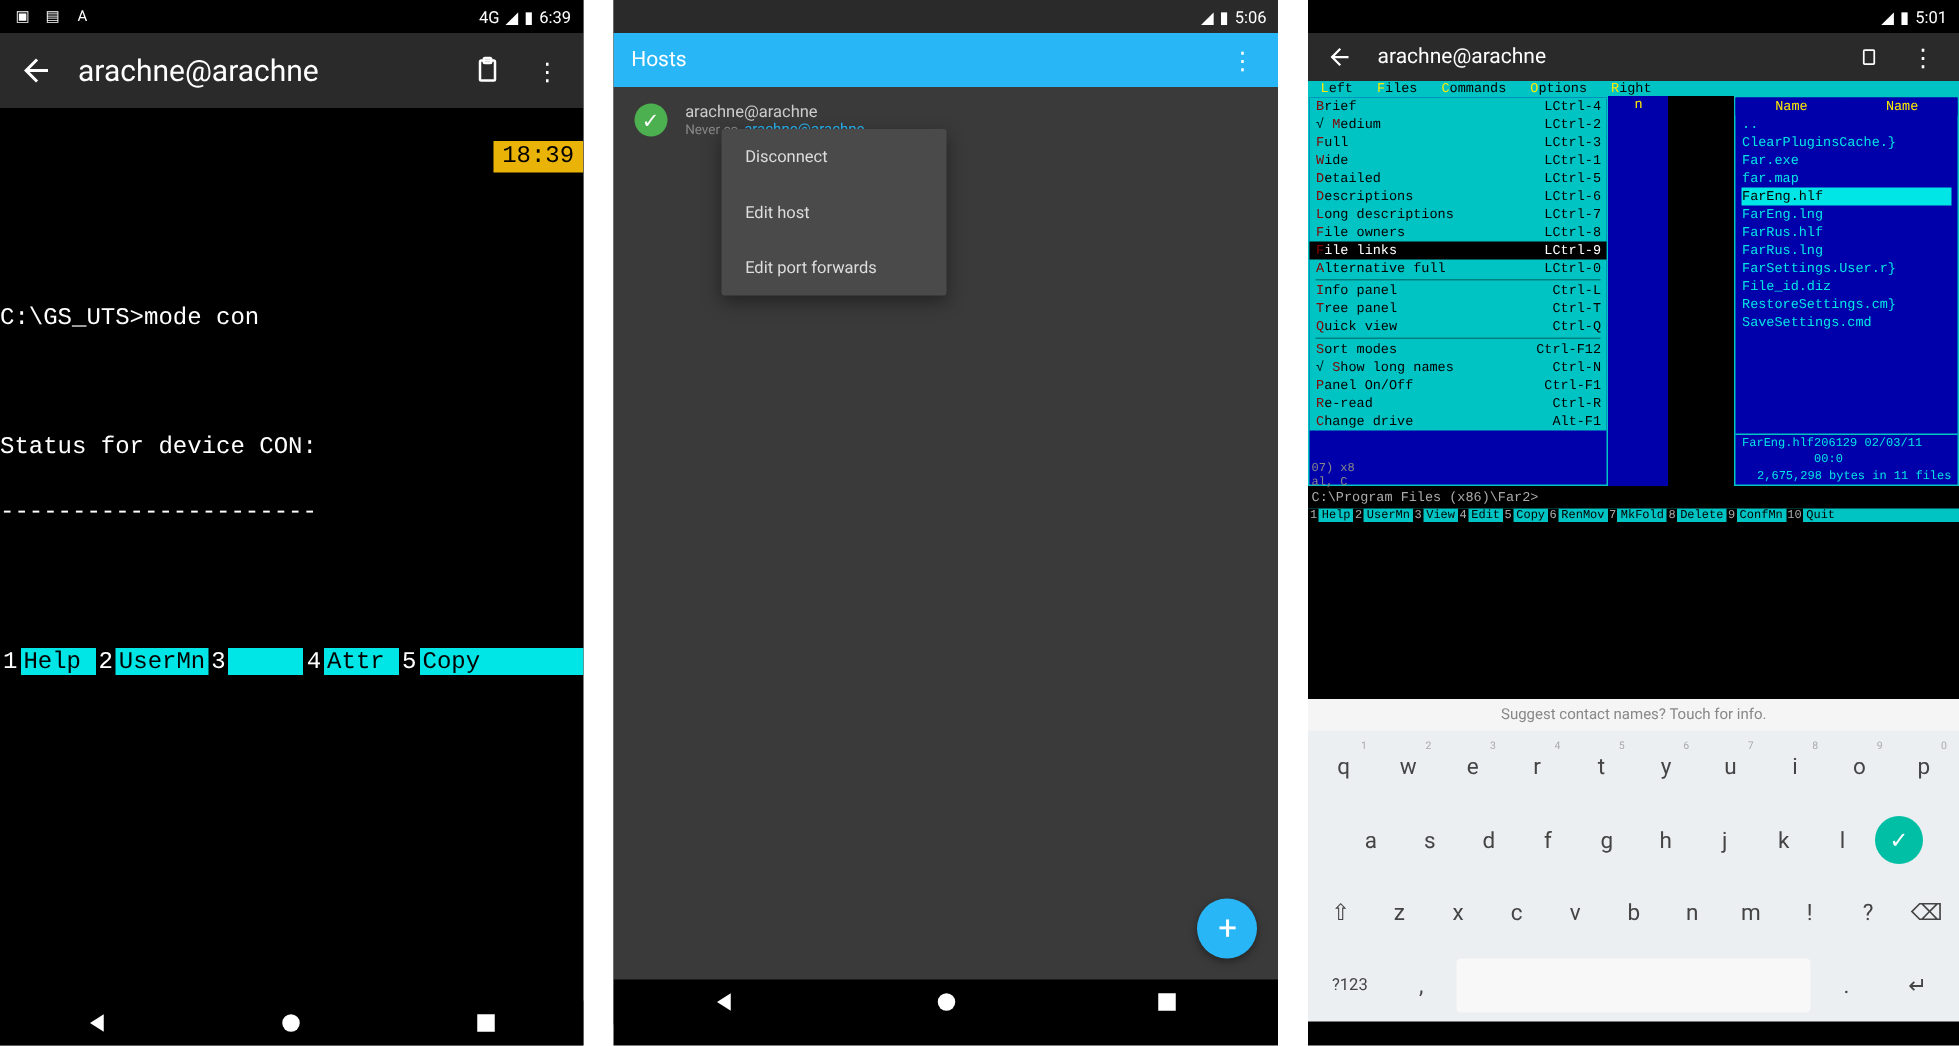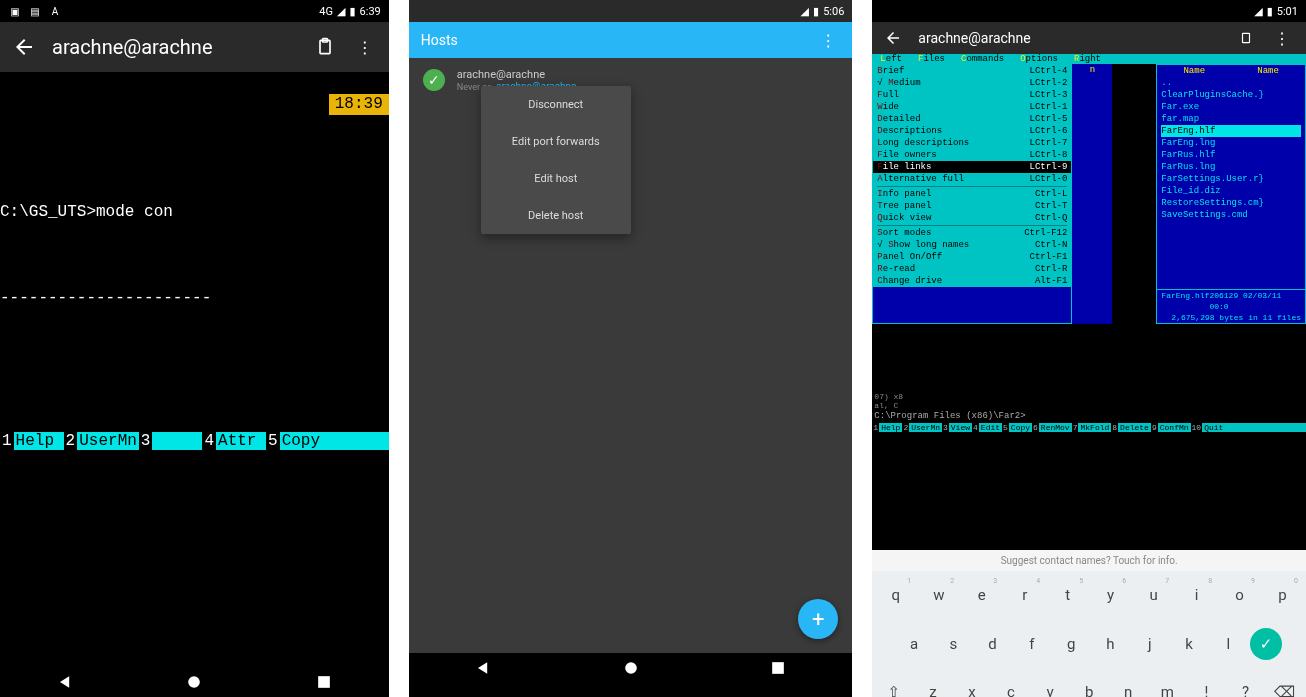--- a/index.html
+++ b/index.html
@@ -33,30 +33,30 @@
 .fn-num { background: #000; color: #fff; padding: 0 2px; }
 .fn-lbl { padding: 0 2px; min-width: 50px; }
 
 
 .hosts-body { background: #3a3a3a; height: calc(100% - 72px - 30px); position: relative; }
 .host-item { display: flex; align-items: center; padding: 10px 14px; gap: 12px; }
 .host-check { width: 22px; height: 22px; border-radius: 50%; background: #4caf50; display: flex; align-items: center; justify-content: center; color: #fff; font-size: 14px; }
 .host-text { display: flex; flex-direction: column; font-size: 11px; color: #ccc; }
 .host-text .sub { color: #888; font-size: 9px; }
 .host-link { color: #29b6f6; font-size: 10px; margin-left: 4px; }
-.context-menu { position: absolute; top: 28px; left: 72px; background: #4a4a4a; border-radius: 2px; box-shadow: 0 4px 12px rgba(0,0,0,0.4); min-width: 150px; text-align: center; }
+.context-menu { position: absolute; top: 28px; left: 72px; background: #4a4a4a; border-radius: 2px; box-shadow: 0 4px 12px rgba(0,0,0,0.4); min-width: 150px; }
 .menu-item { padding: 12px 16px; font-size: 11px; color: #ddd; cursor: pointer; }
 .fab { position: absolute; bottom: 14px; right: 14px; width: 40px; height: 40px; border-radius: 50%; background: #29b6f6; color: #fff; display: flex; align-items: center; justify-content: center; font-size: 22px; box-shadow: 0 2px 6px rgba(0,0,0,0.4); cursor: pointer; }
 
 
 .nav-bar { height: 30px; background: #000; display: flex; align-items: center; justify-content: space-around; }
 .nav-btn { width: 20px; height: 20px; color: #fff; }
 
 
-.term3 { background: #000; color: #fff; font-family: 'Courier New', monospace; font-size: 9px; position: relative; height: 378px; }
+.term3 { background: #000; color: #fff; font-family: 'Courier New', monospace; font-size: 9px; position: relative; height: 294px; }
 .tui-menu { background: #00c3c3; color: #000; display: flex; padding: 0 2px; gap: 4px; font-size: 9px; }
 .tui-menu .hl { color: #ffeb00; }
 .panels { display: flex; height: 260px; }
 .panel { position: relative; }
 .panel.left { width: 200px; border: 1px solid #00c3c3; background: #0000aa; }
 .panel.mid { width: 40px; background: #0000aa; }
 .panel.right { flex: 1; border: 1px solid #00c3c3; background: #0000aa; margin-left: 44px; }
 .panel-header { background: #0000aa; color: #ffeb00; text-align: center; font-size: 9px; padding: 1px 0; }
 .dropdown { position: absolute; top: 0; left: 0; right: 0; background: #00c3c3; color: #000; text-align: center; }
 .dd-item { display: flex; justify-content: space-between; padding: 0 4px; font-size: 9px; line-height: 12px; }
@@ -115,20 +115,21 @@
         </svg>
     </span>
     <span class="icon-btn">⋮</span>
   </div>
   <div class="terminal" style="height:360px;">
 <span class="term-time">18:39</span>
 <div class="term-line"> </div>
 <div class="term-line"> </div>
 <div class="term-line"><span>C:\GS_UTS&gt;</span><span>mode con</span></div>
 <div class="term-line"> </div>
+<div class="term-line">Status for device CON:</div>
 <div class="term-line">----------------------</div>
 
 
   </div>
   <div class="fn-bar" id="fn1">
       <div class="fn-item">
         <span class="fn-num">1</span>
         <span class="fn-lbl">Help</span>
       </div>
       <div class="fn-item">
@@ -177,23 +178,22 @@
   <div class="hosts-body">
     <div class="host-item">
       <div class="host-check">✓</div>
       <div class="host-text">
         <span>arachne@arachne</span>
         <span class="sub"><span>Never co</span><span class="host-link">arachne@arachne</span></span>
       </div>
     </div>
     <div class="context-menu" id="ctxmenu">
         <div class="menu-item">Disconnect</div>
+        <div class="menu-item">Edit host</div>
         <div class="menu-item">Edit port forwards</div>
-        <div class="menu-item">Edit host</div>
-        <div class="menu-item">Delete host</div>
       </div>
     <div class="fab">+</div>
   </div>
   <div class="nav-bar">
     <span class="nav-btn"><svg viewBox="0 0 24 24" fill="#fff">
           <path d="M17 5v14l-11-7z"></path>
         </svg></span>
     <span class="nav-btn"><svg viewBox="0 0 24 24" fill="#fff">
           <circle cx="12" cy="12" r="7"></circle>
         </svg></span>

